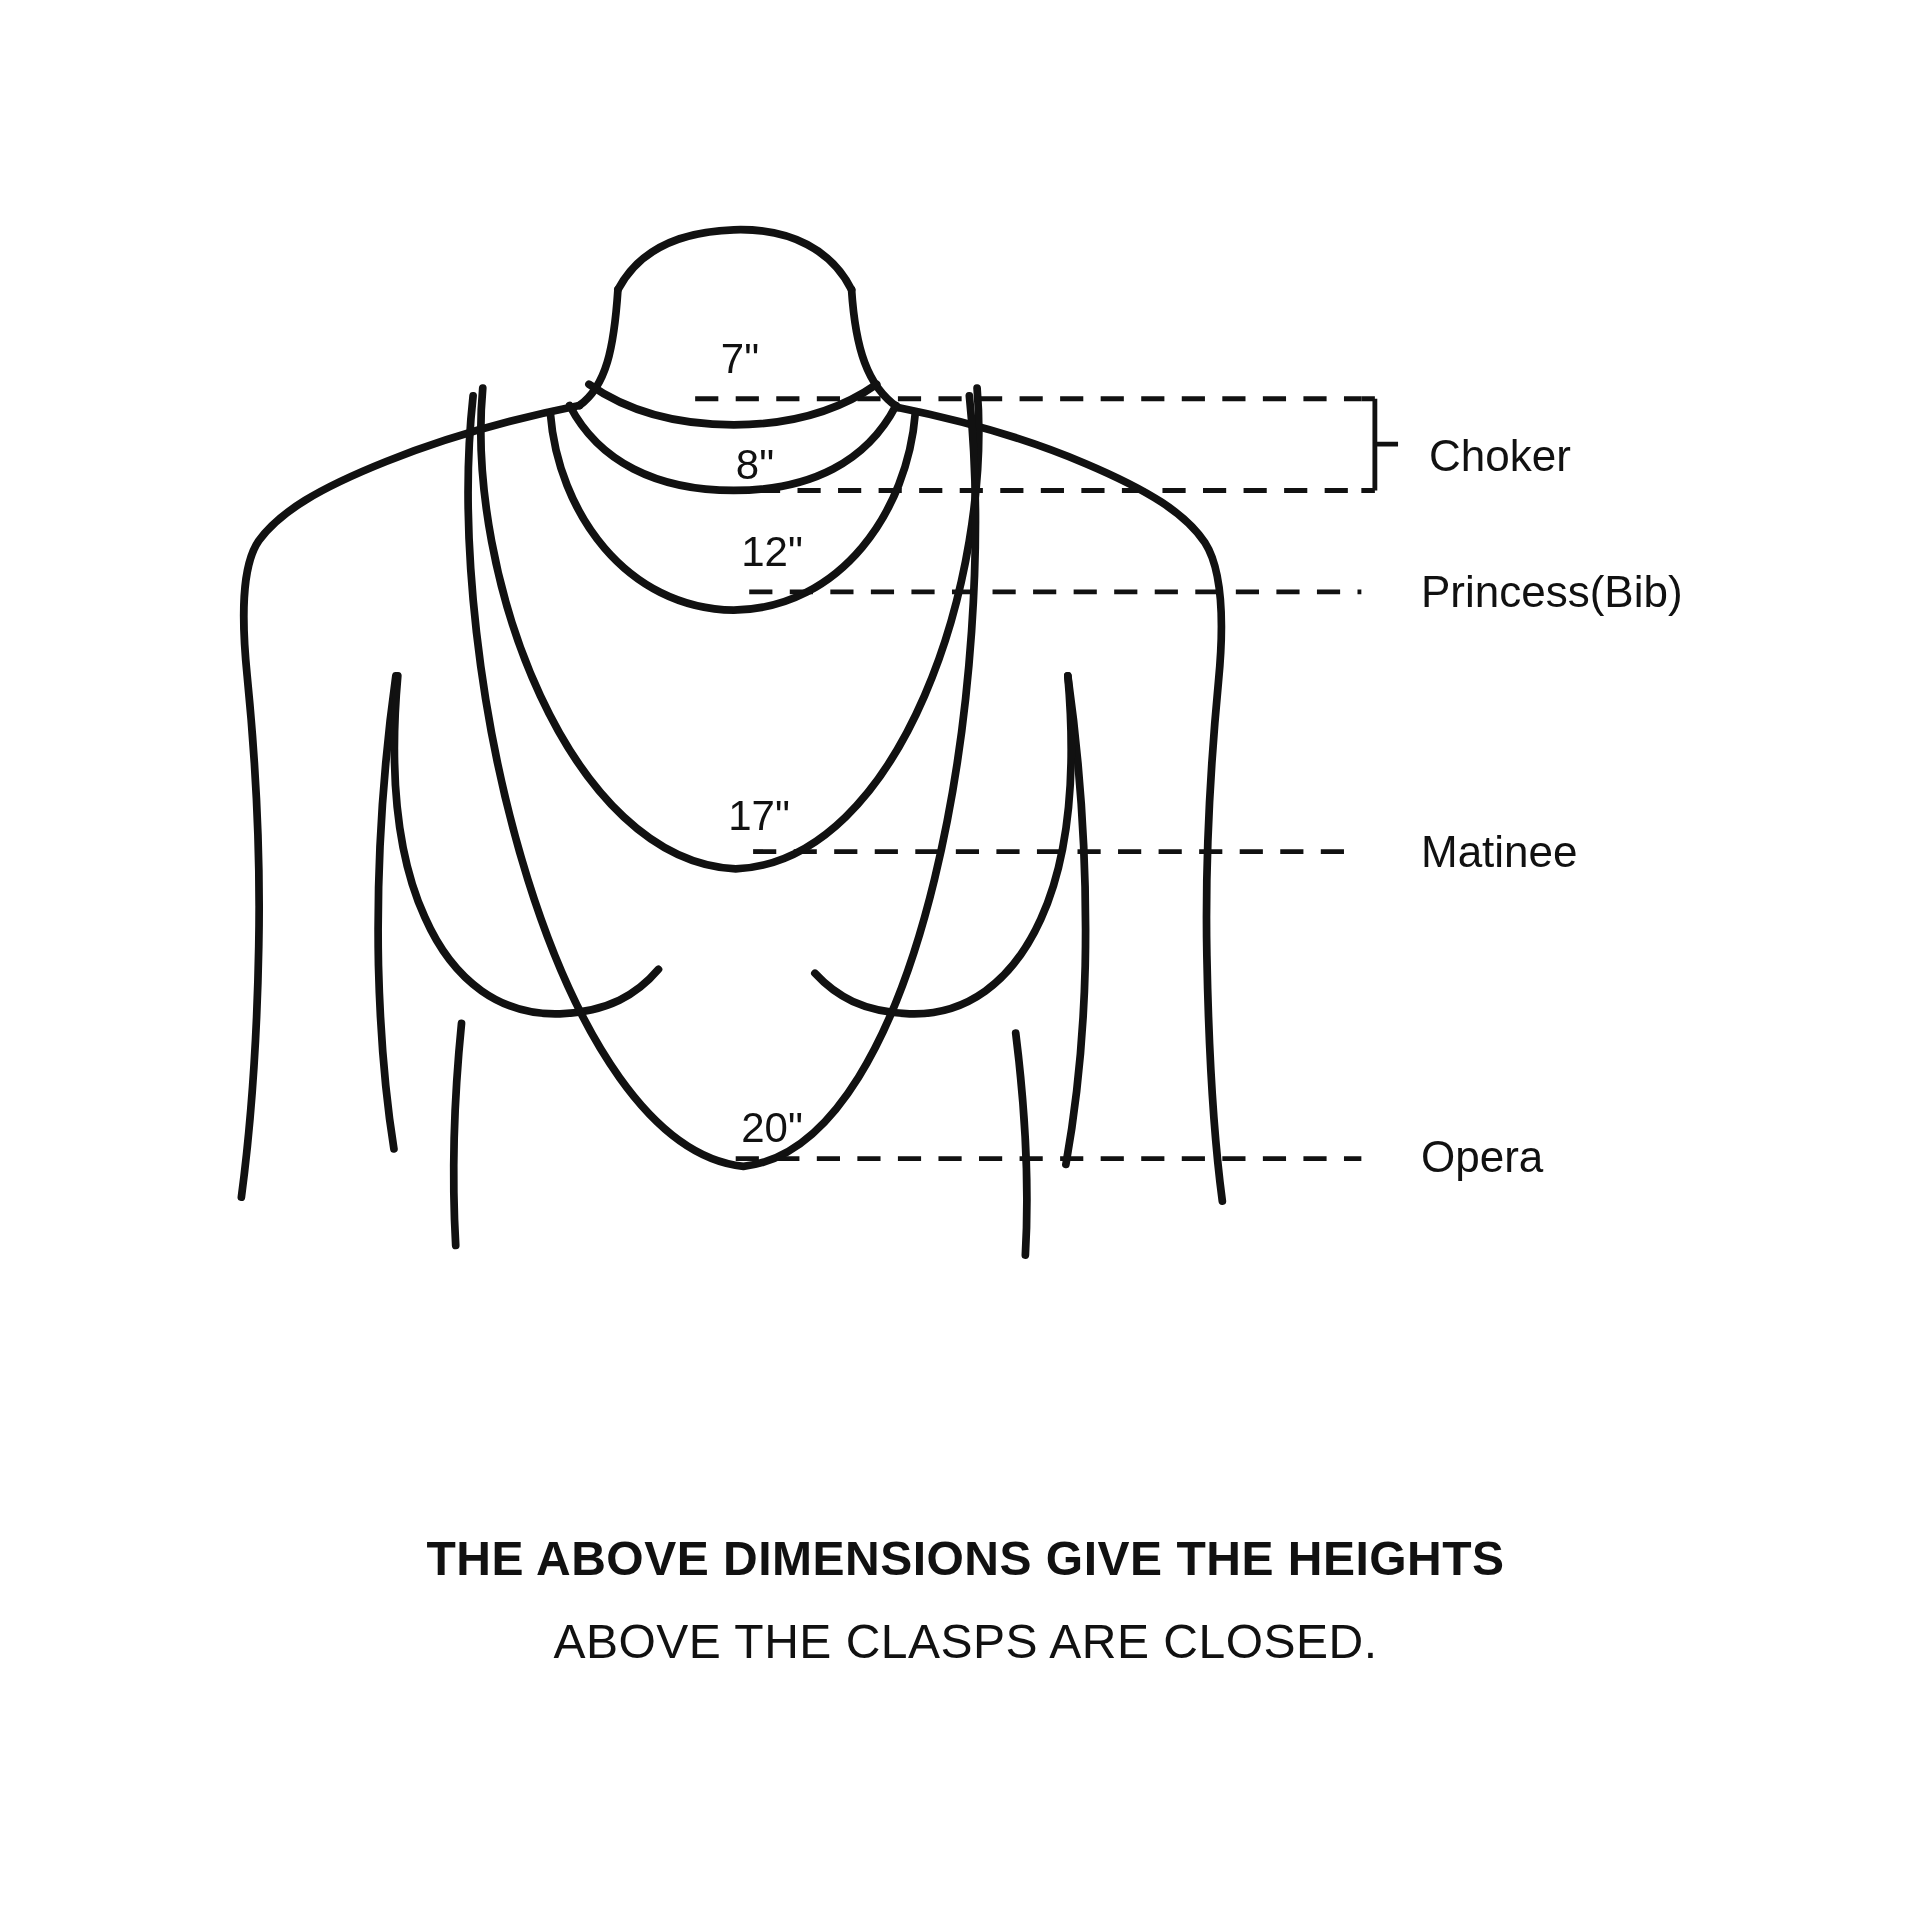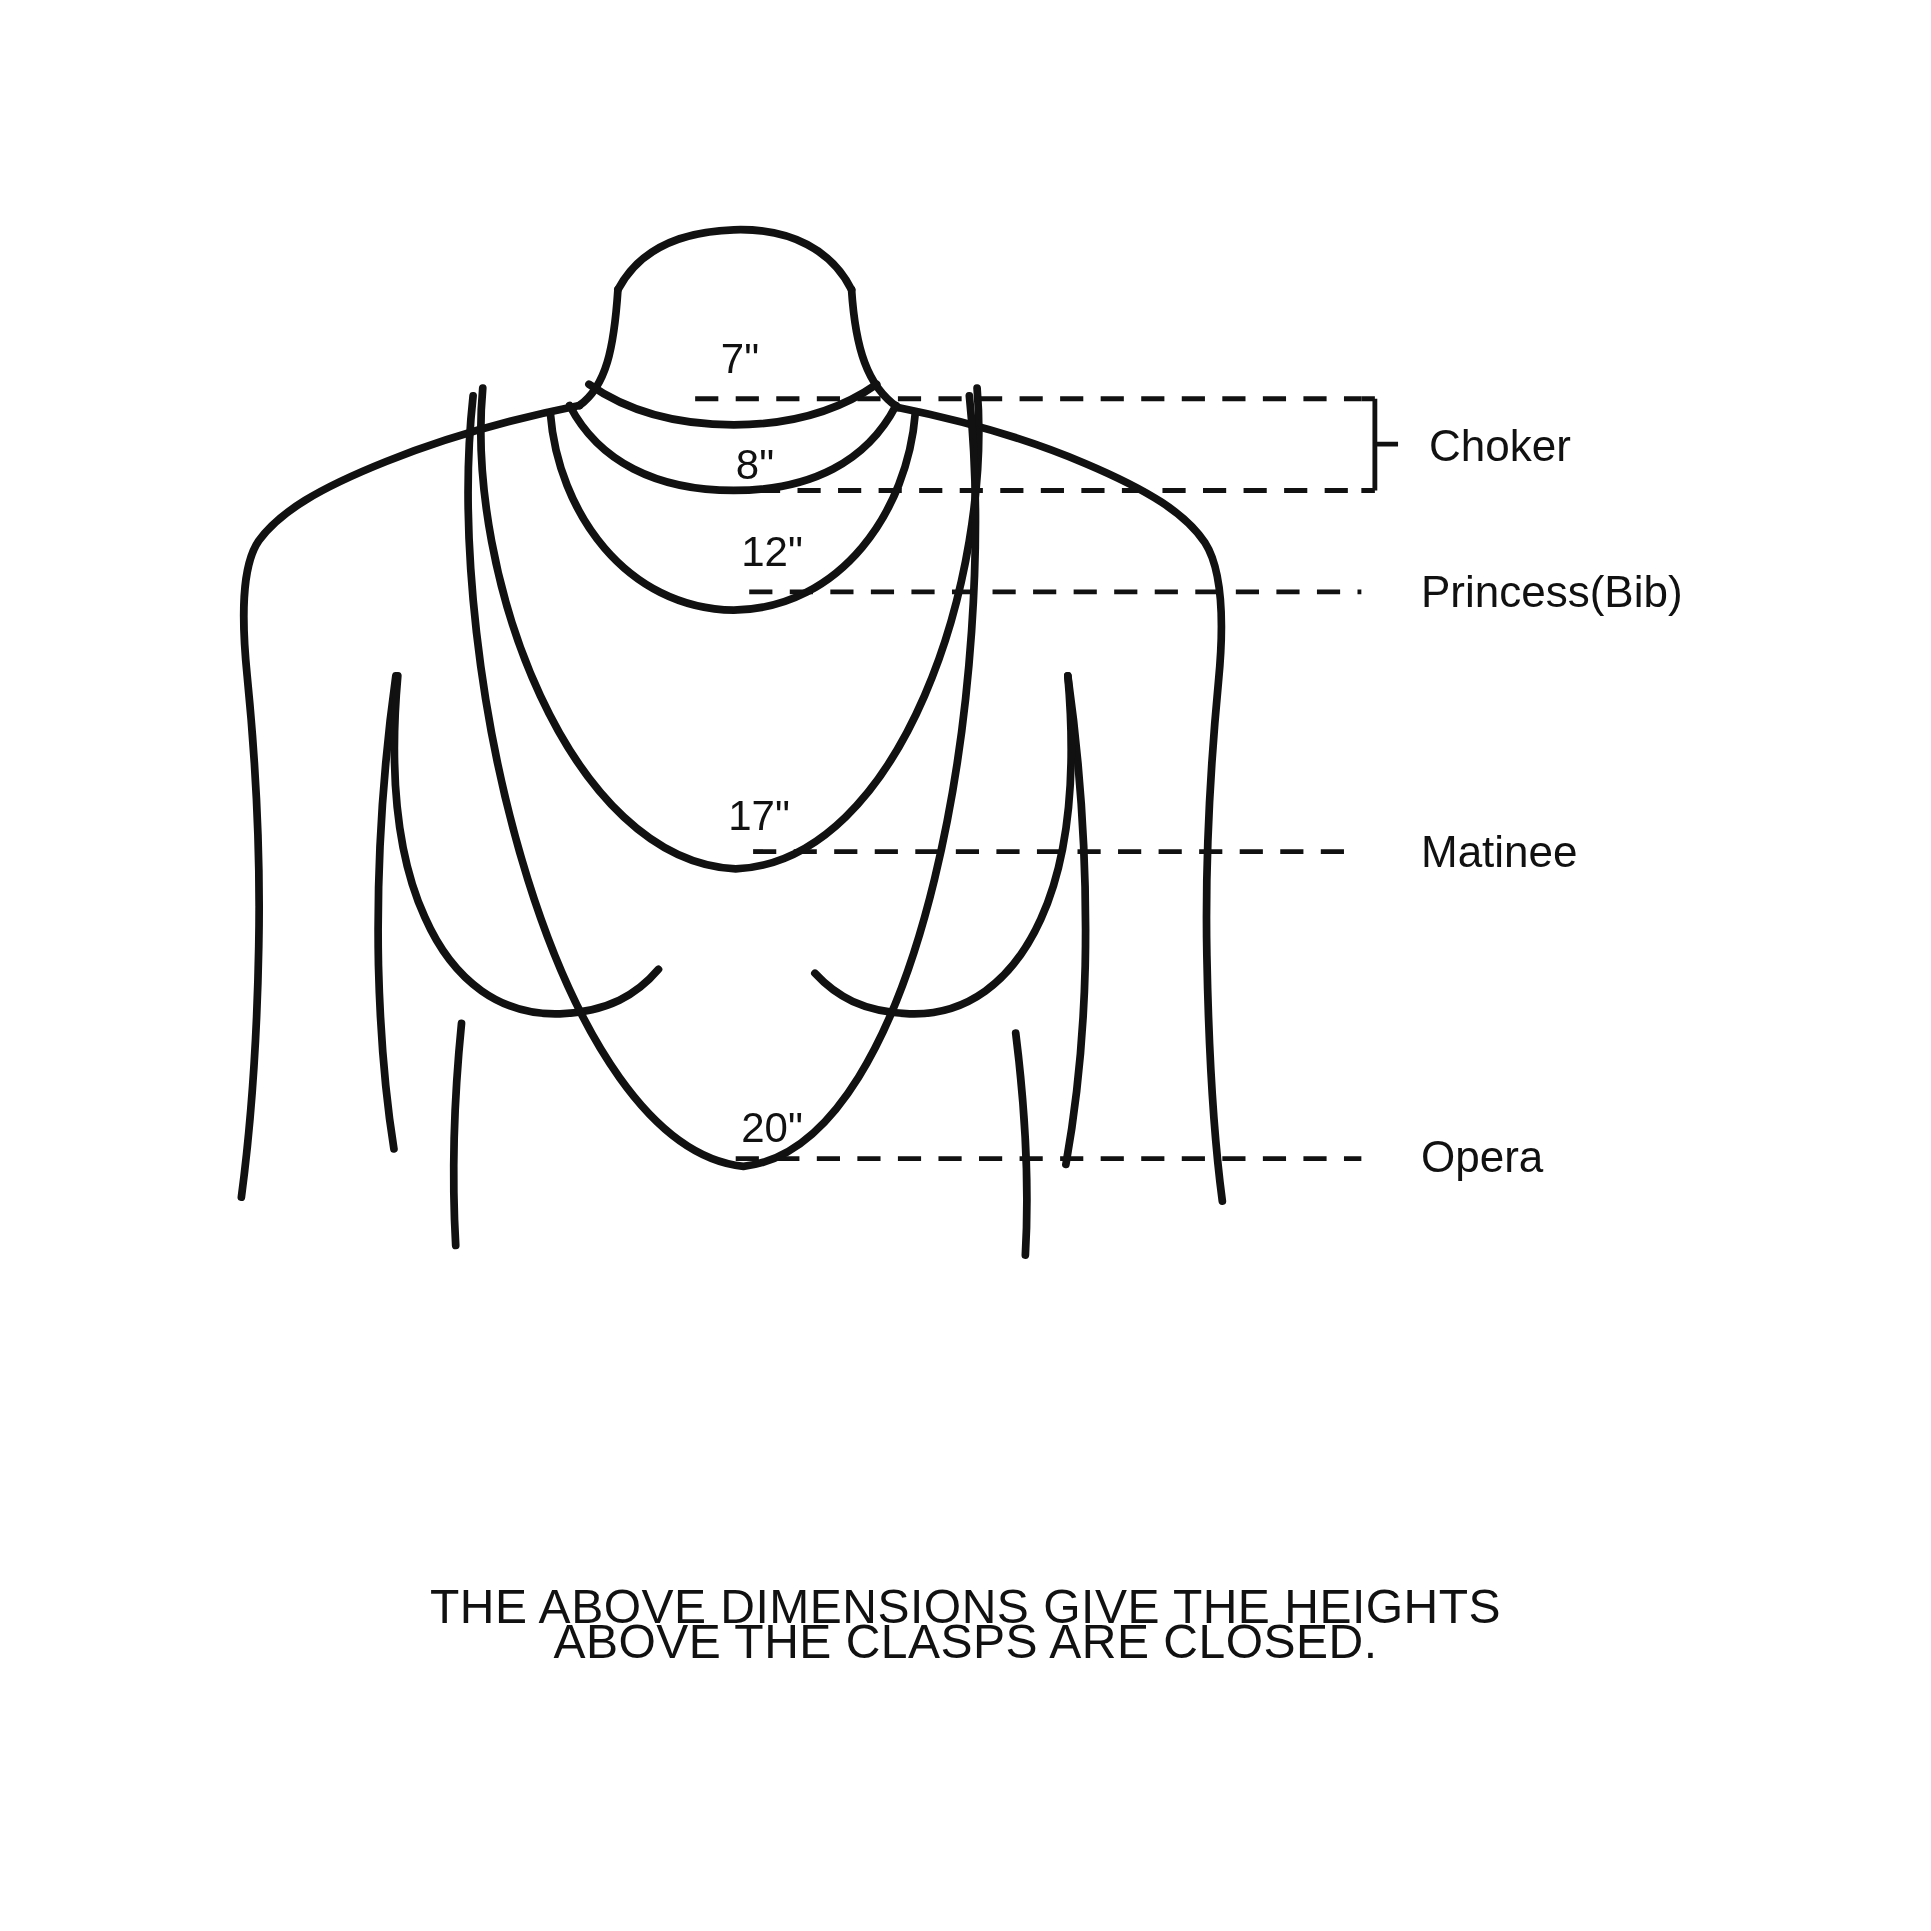--- a/index.html
+++ b/index.html
@@ -107,22 +107,22 @@
       <path d="M 1410 413 L 1424 413 M 1424 413 L 1424 508 M 1424 508 L 1410 508 M 1424 460 L 1448 460"></path>
     </g>
   </svg>
 
   <div class="dim-label" style="left:740px; top:359px;">7"</div>
   <div class="dim-label" style="left:755px; top:465px;">8"</div>
   <div class="dim-label" style="left:772px; top:552px;">12"</div>
   <div class="dim-label" style="left:759px; top:816px;">17"</div>
   <div class="dim-label" style="left:772px; top:1128px;">20"</div>
 
-  <div class="cat-label" style="left:1429px; top:446px;">Choker</div>
+  <div class="cat-label" style="left:1429px; top:456px;">Choker</div>
   <div class="cat-label" style="left:1421px; top:592px;">Princess(Bib)</div>
   <div class="cat-label" style="left:1421px; top:852px;text-align:center;">Matinee</div>
   <div class="cat-label" style="left:1421px; top:1157px;">Opera</div>
 
-  <div class="caption-line" style="top:1579px;">THE ABOVE DIMENSIONS GIVE THE HEIGHTS</div>
+  <div class="caption-line" style="top:1531px;font-weight:bold;">THE ABOVE DIMENSIONS GIVE THE HEIGHTS</div>
   <div class="caption-line" style="top:1614px;">ABOVE THE CLASPS ARE CLOSED.</div>
 
 </div>
 
 
 </body></html>

